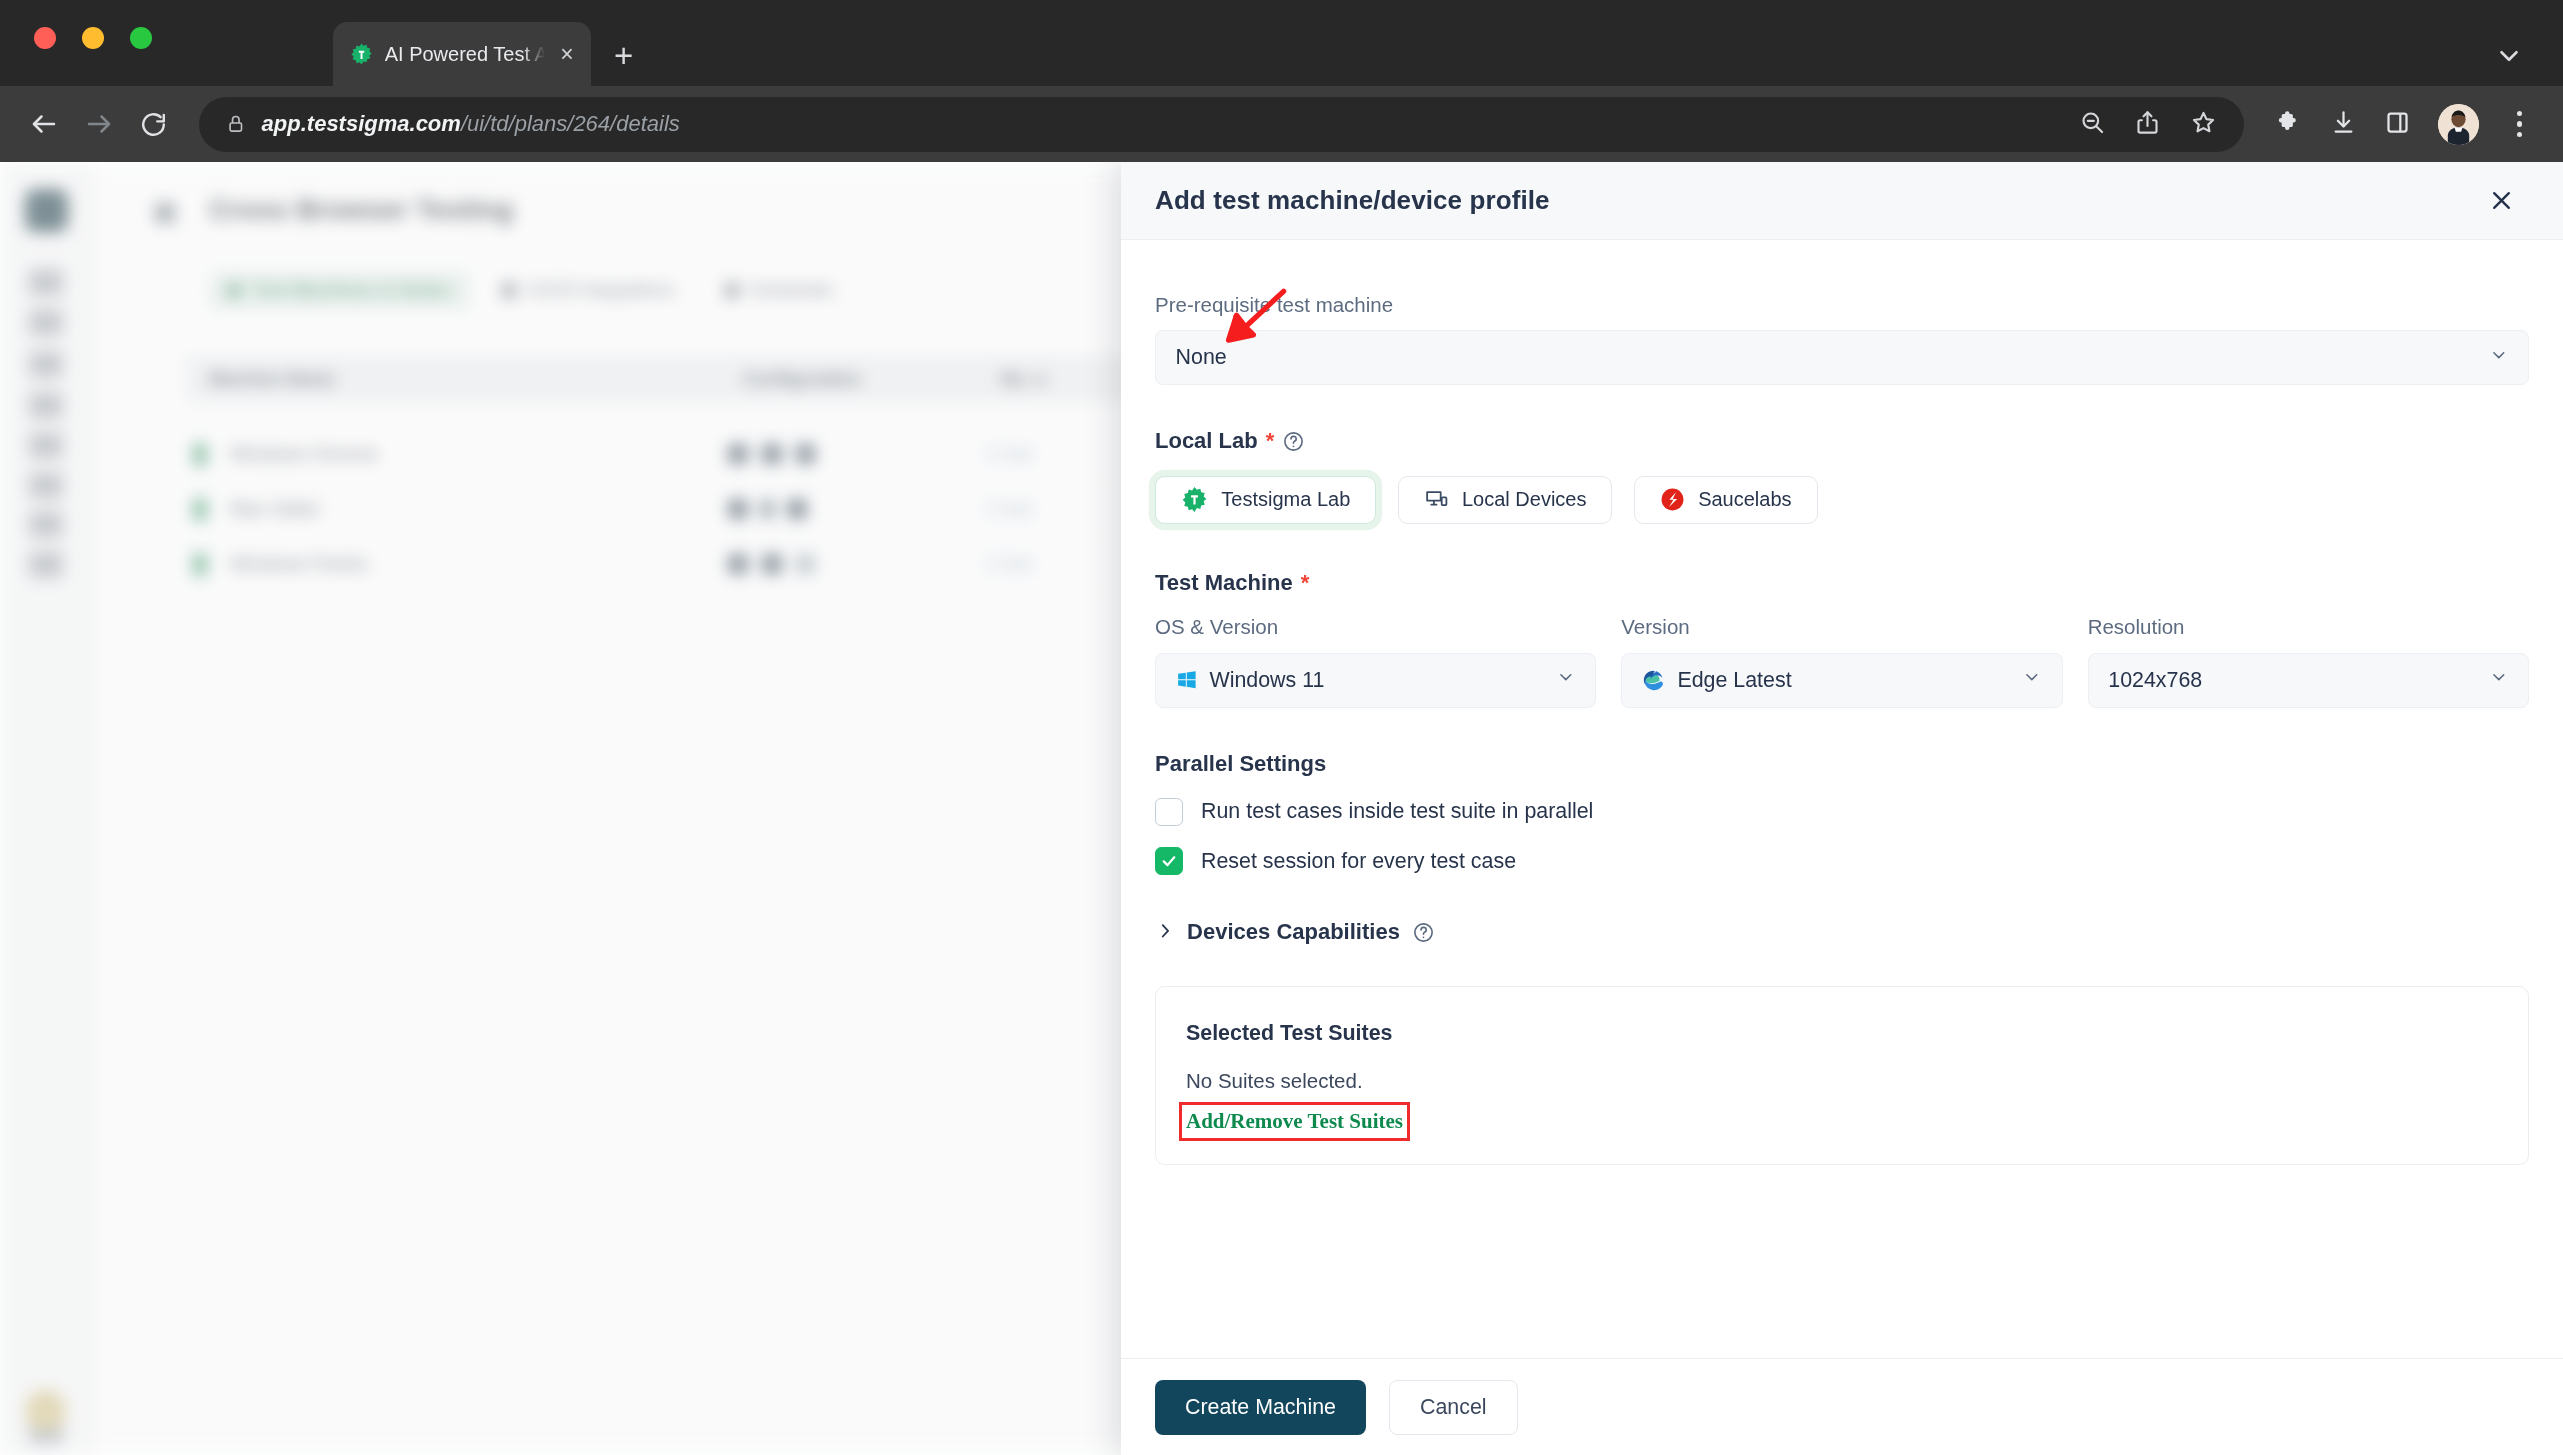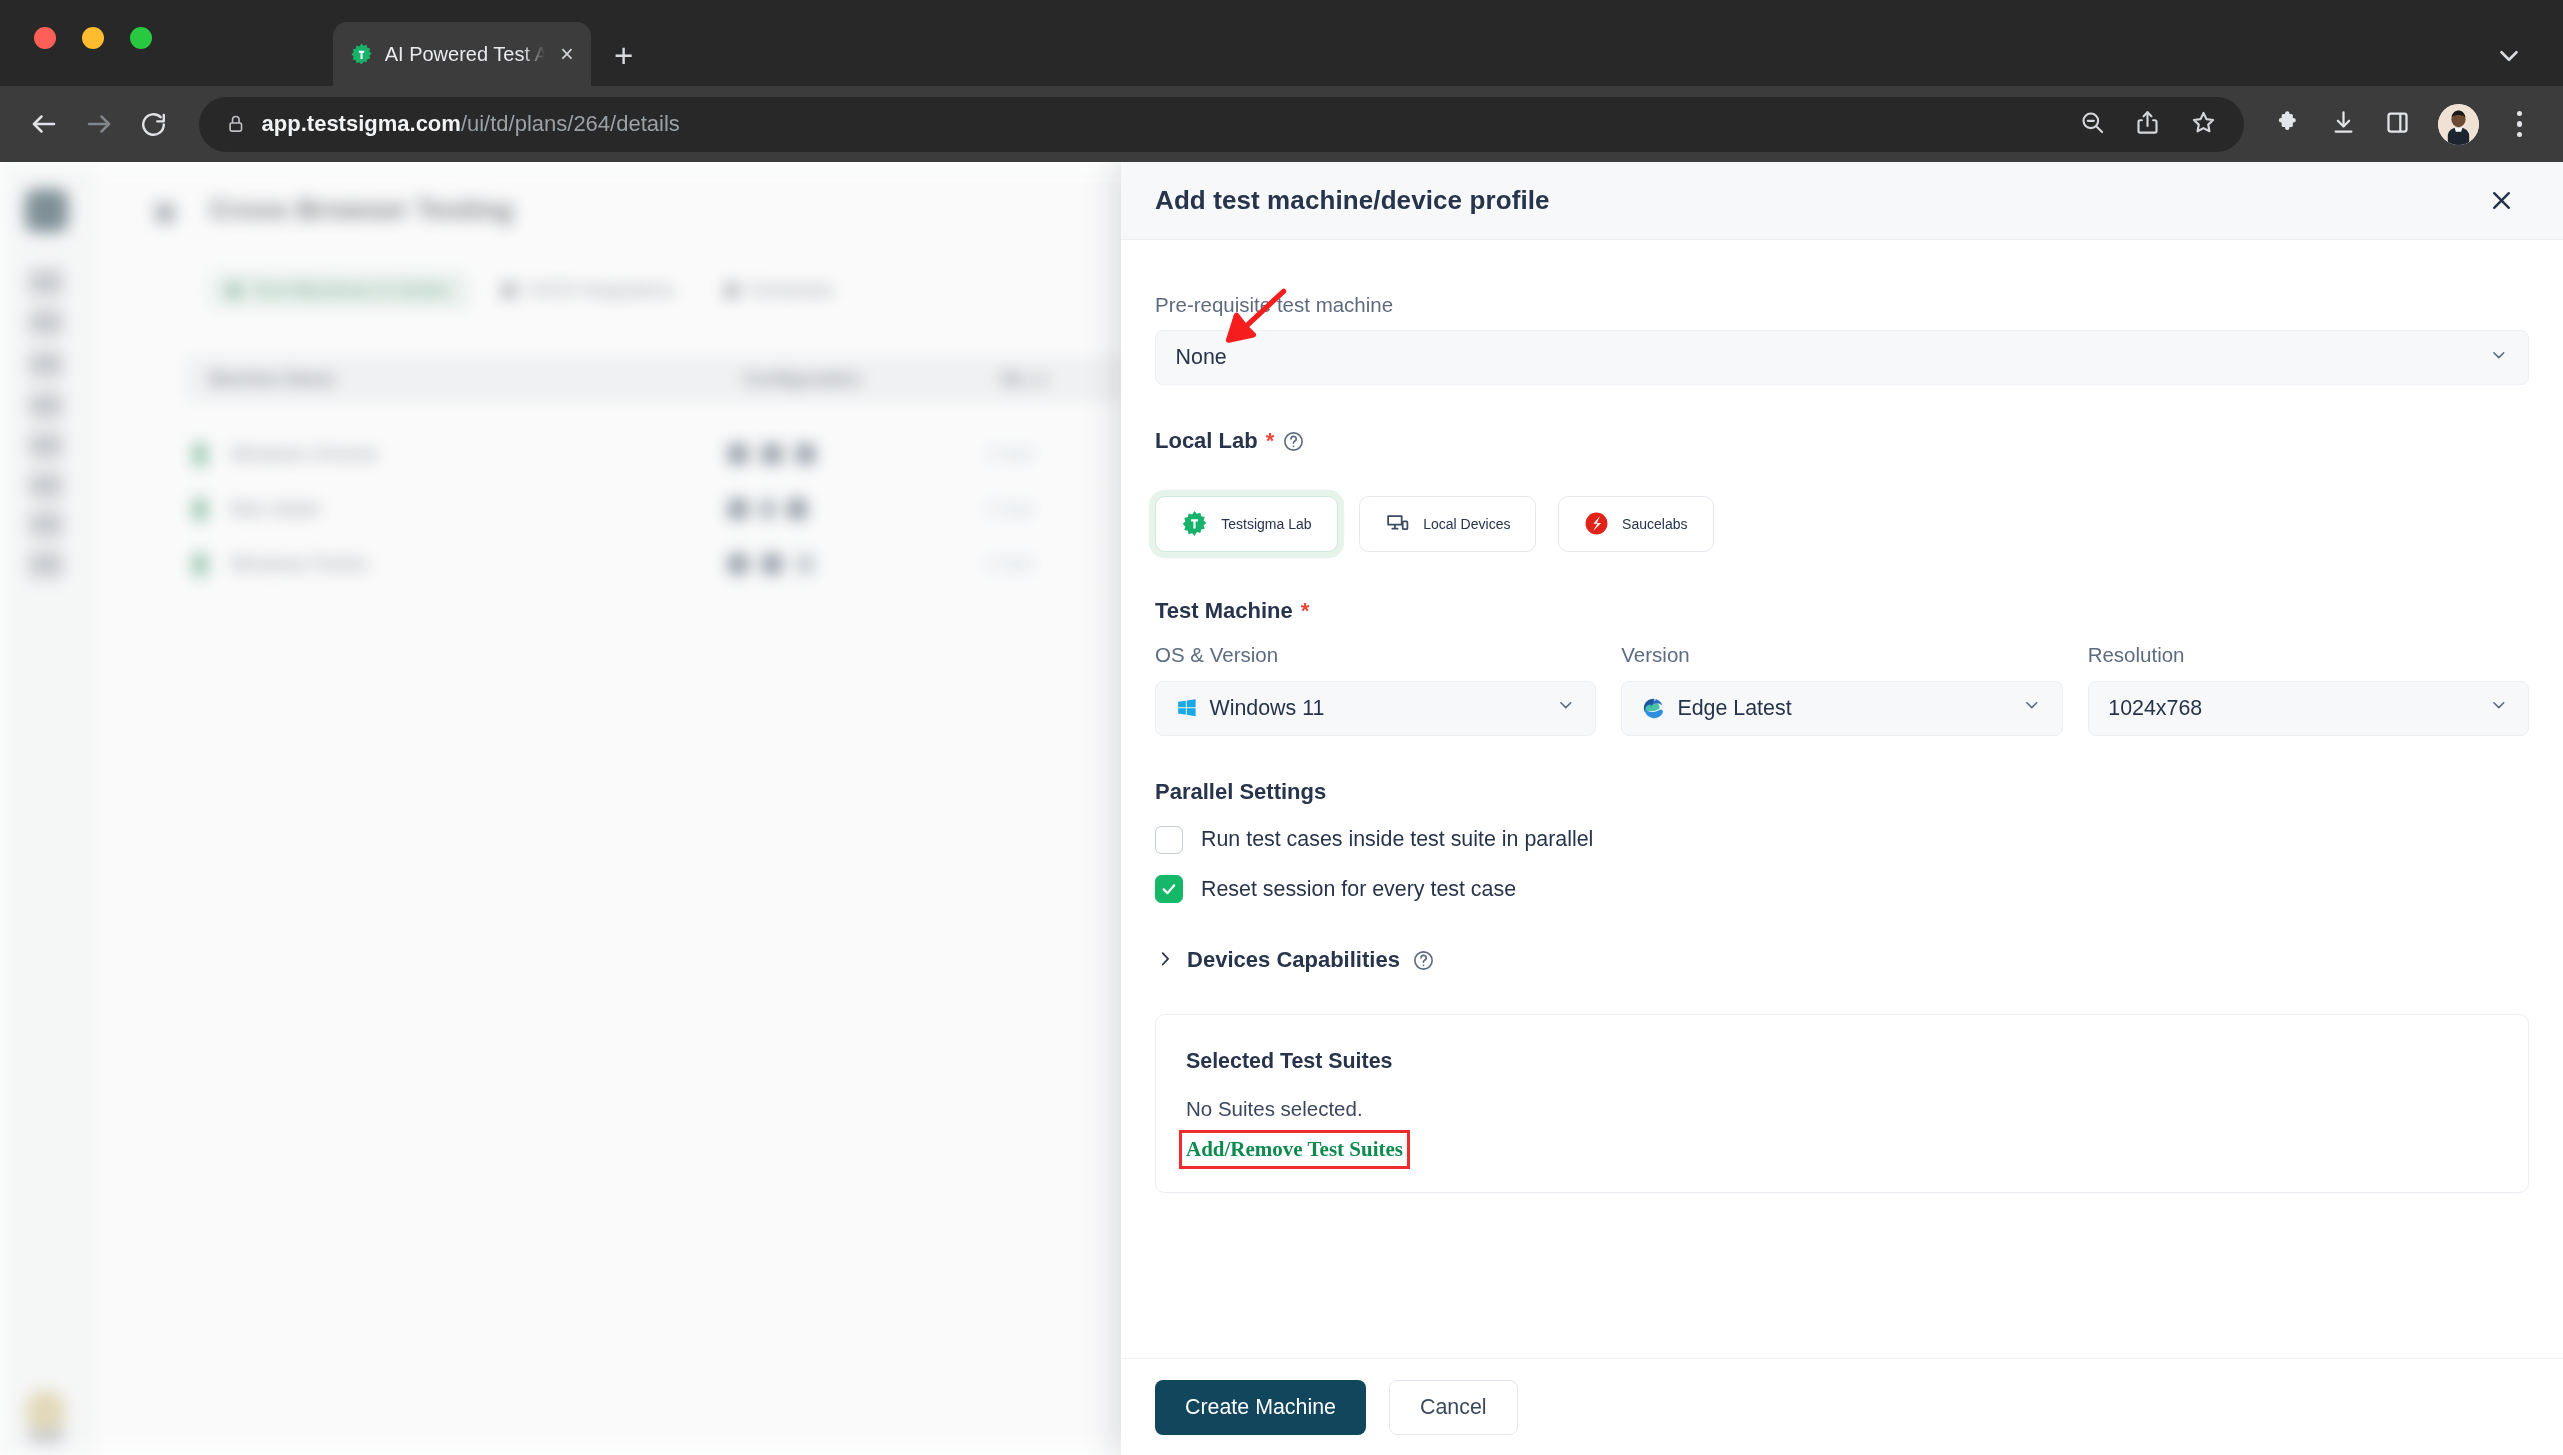--- a/index.html
+++ b/index.html
@@ -43,21 +43,21 @@
     height: 76px; background: #3c3c3c; display: flex; align-items: center;
     padding: 0 30px 0 16px; gap: 0;
   }
   .nav-btn { width: 55px; height: 55px; display: flex; align-items: center; justify-content: center; color: #d4d6d9; }
   .omnibox {
     flex: 1; height: 55px; background: #282828; border-radius: 28px;
     display: flex; align-items: center; padding: 0 27px; margin: 0 12.5px 0 18px;
     min-width: 0;
   }
   .lock { width: 19.6px; height: 19.6px; margin-right: 16px; flex: 0 0 19.6px; color: #bdbfc2; }
-  .url { font-size: 22px; color: #f1f3f4; white-space: nowrap; }
+  .url { font-size: 22px; color: #f1f3f4; white-space: nowrap; font-style: italic; }
   .url .dim { color: #9aa0a6; }
   .omni-actions { margin-left: auto; display: flex; align-items: center; gap: 28.5px; color: #d4d6d9; }
   .tb-icons { display: flex; align-items: center; gap: 27px; color: #e3e5e8; padding-left: 19.6px; }
   .avatar {
     width: 41px; height: 41px; border-radius: 50%; overflow: hidden;
     background: #f2e6d8; position: relative; flex: 0 0 41px;
   }
   .kebab { width: 27px; display: flex; flex-direction: column; align-items: center; gap: 5.3px; }
   .kebab i { width: 5.3px; height: 5.3px; border-radius: 50%; background: #e3e5e8; display: block; }
 
@@ -137,23 +137,23 @@
     font-size: 21.4px; color: #26334a; gap: 12.5px;
   }
   .selbox .val { white-space: nowrap; overflow: hidden; }
   .chev { margin-left: auto; color: #5b6running; color: #5c6a80; }
 
   .sect-title { font-size: 22px; font-weight: 700; color: #27344b; display: flex; align-items: center; gap: 8px; }
   .sect-title .req { color: #f04438; }
 
   .lab-opts { display: flex; gap: 21.4px; margin-top: 21.4px; }
   .lab-opt {
-    height: 56px; border: 0.9px solid #e4e8ee; border-radius: 9.8px; background: #fff;
+    height: 48px; border: 0.9px solid #e4e8ee; border-radius: 9.8px; background: #fff;
     display: flex; align-items: center; gap: 13.3px; padding: 0 25px;
-    font-size: 14px; color: #27344b; margin-top: 20px;
+    font-size: 20px; color: #27344b;
   }
   .lab-opt.selected { border-color: #cfe9db; box-shadow: 0 0 0 6.2px #e6f4ec; background:#fff; }
 
   .machine-grid { display: flex; gap: 25px; margin-top: 19.6px; }
   .machine-grid .fld { flex: 1 1 0; }
 
   .chk-row { display: flex; align-items: center; gap: 18px; margin-top: 21.4px; }
   .chkbox { width: 28px; height: 28px; border-radius: 6.2px; border: 1.8px solid #c2cbd6; background: #fff; flex: 0 0 28px; }
   .chkbox.on { background: #14b866; border-color: #14b866; display: flex; align-items: center; justify-content: center; }
   .chk-lbl { font-size: 21.4px; color: #27344b; }

